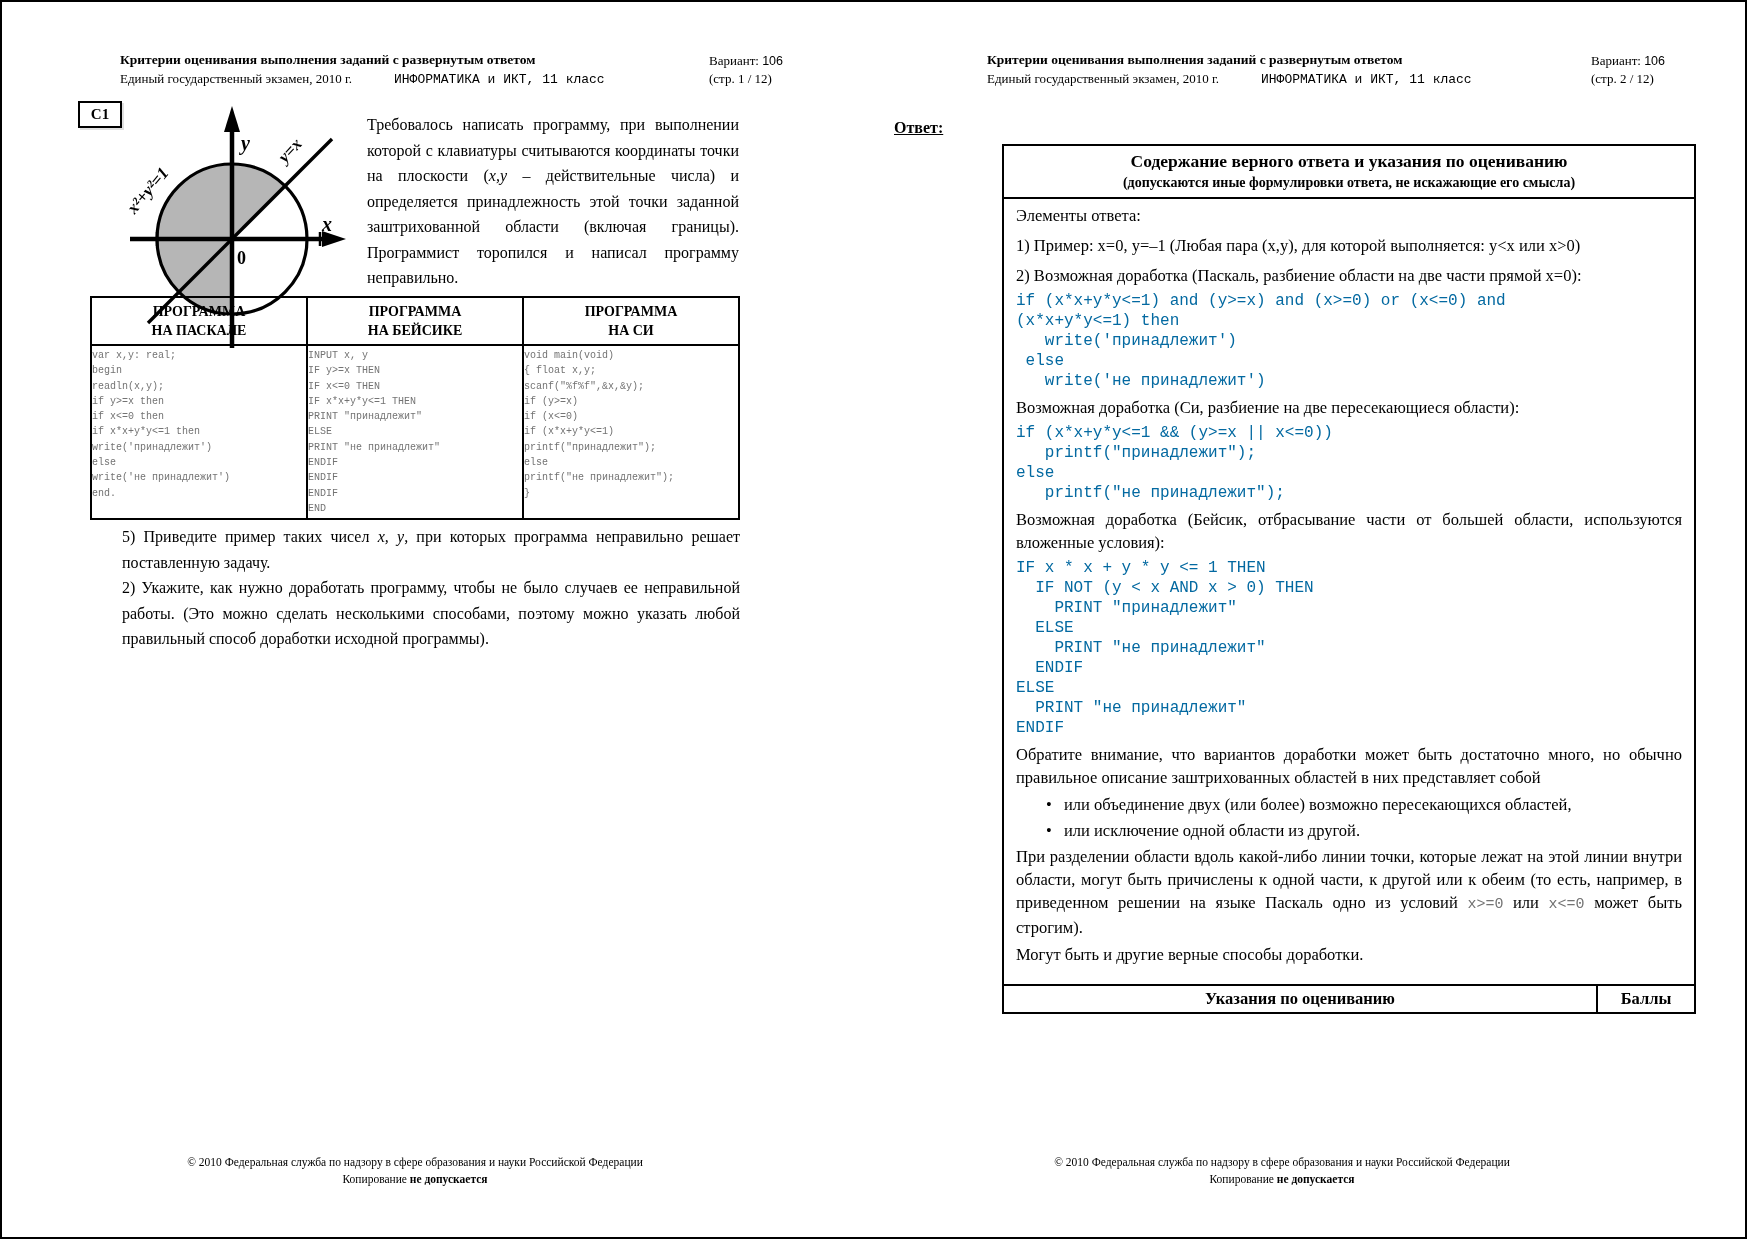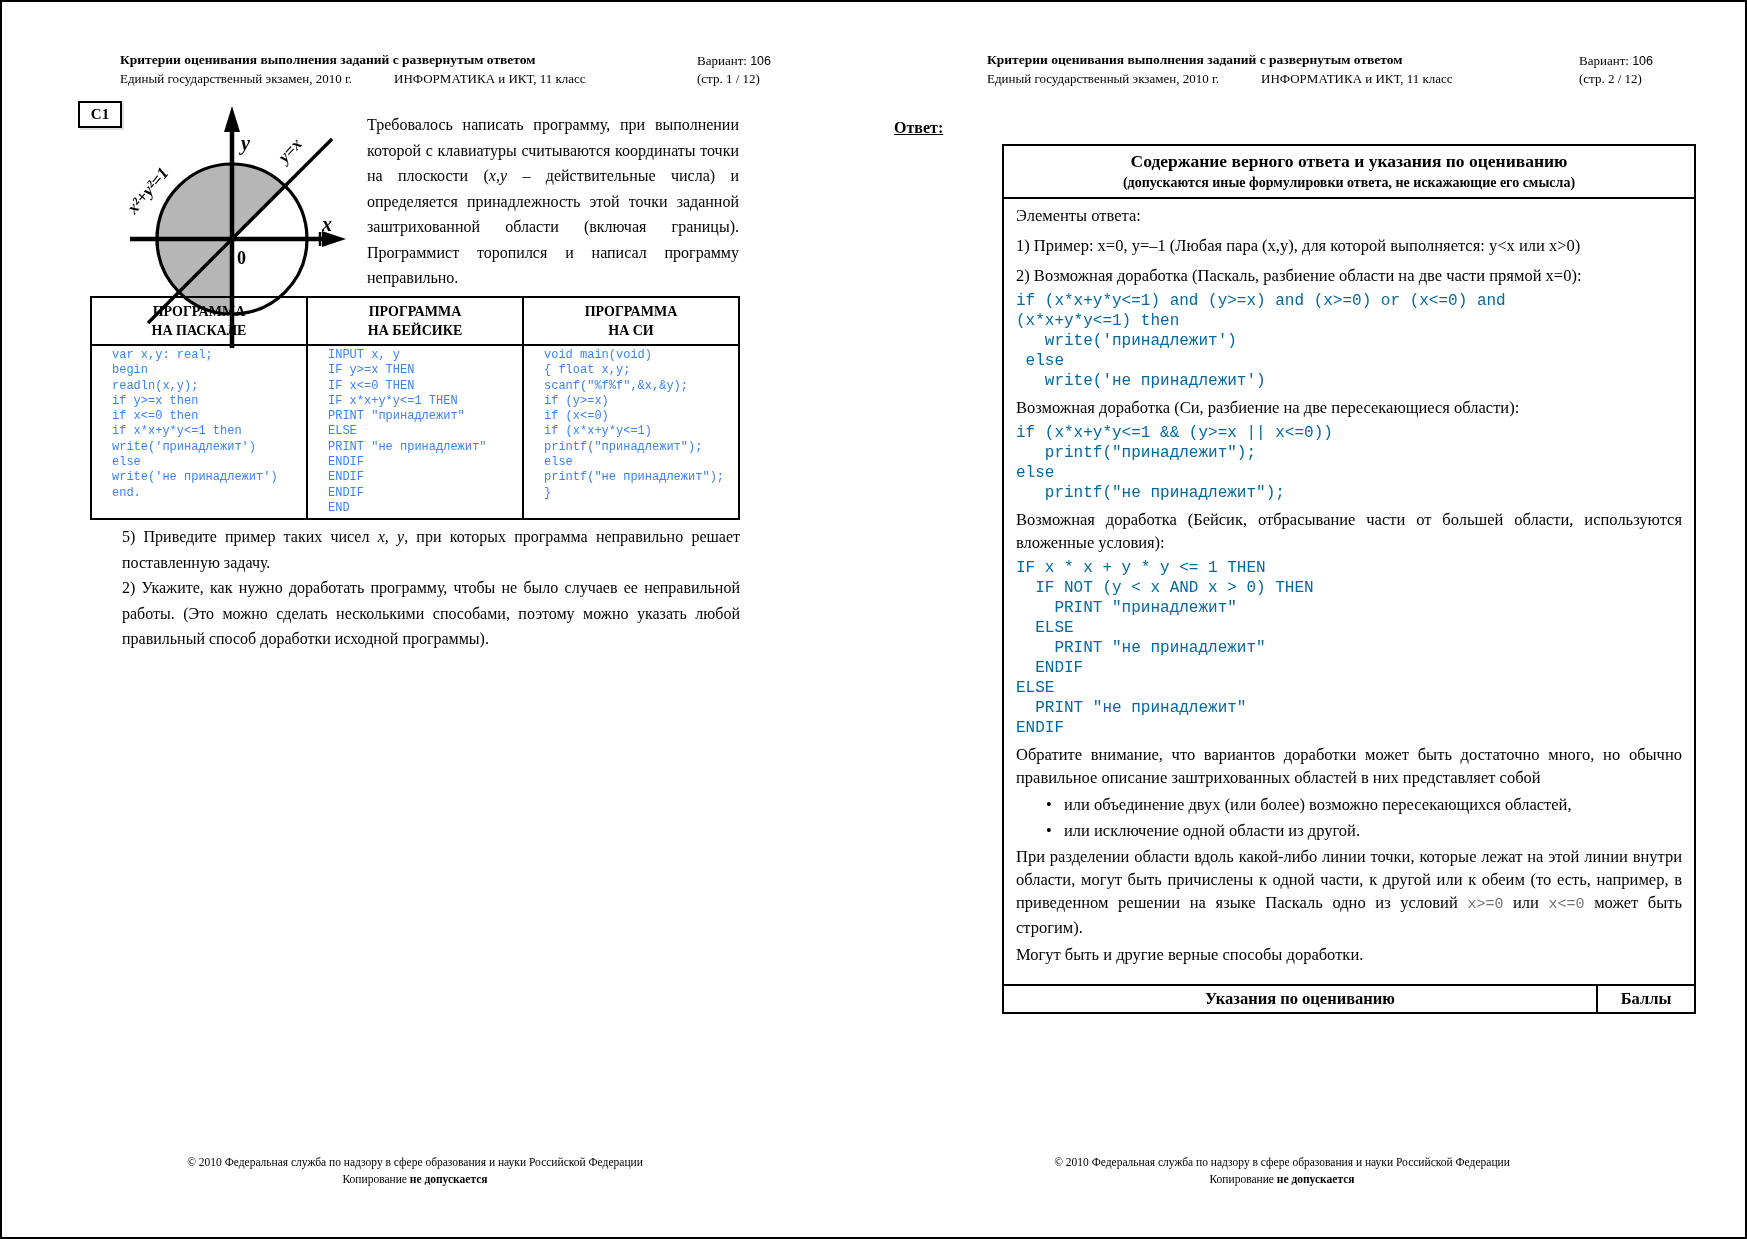--- a/index.html
+++ b/index.html
@@ -5,42 +5,42 @@
   html,body{margin:0;padding:0;background:#e8e8e8;}
   #canvas{
     position:relative;width:1747px;height:1239px;background:#ffffff;
     border:2px solid #000;box-sizing:border-box;overflow:hidden;
     font-family:"Liberation Serif", serif;color:#000;
   }
   .abs{position:absolute;}
   
   .hdr-title{font-weight:bold;font-size:13.5px;line-height:16px;}
   .hdr-sub{font-size:13px;line-height:16px;margin-top:3px;}
-  .hdr-sub .subject{margin-left:42px;}
-  .hdr-right{font-size:13px;line-height:17px;}
+  .hdr-sub .subject{margin-left:42px;font-family:Liberation Mono, monospace;}
+  .hdr-right{font-size:13px;line-height:17px;margin-left:12px;}
   .hdr-right .variant-num{font-family:"Liberation Sans", sans-serif;font-size:12.5px;}
   
   .task-box{
     width:44px;height:27px;border:2px solid #000;box-sizing:border-box;
     font-weight:bold;font-size:15px;text-align:center;line-height:23px;
     box-shadow:2px 2px 0 rgba(0,0,0,0.12);
   }
   
   .problem{width:372px;font-size:16px;line-height:25.5px;text-align:justify;}
   
   table.prog{border-collapse:collapse;table-layout:fixed;width:650px;}
   table.prog th{
     border:2px solid #000;font-size:14px;font-weight:bold;line-height:19px;
     padding:4px 2px;text-align:center;vertical-align:middle;
   }
   table.prog td{
     border:2px solid #000;vertical-align:top;height:168px;
     font-family:"Liberation Mono","DejaVu Sans Mono",monospace;
-    font-size:12px;line-height:15.3px;color:#3b82f6;
-    padding:2px 20px;white-space:pre;overflow:hidden;
+    font-size:10px;line-height:15.3px;color:#737373;
+    padding:2px 0;white-space:pre;overflow:hidden;
   }
   
   .instructions{width:618px;font-size:16px;line-height:25.5px;text-align:justify;}
   .instructions p{margin:0;}
   
   .footer{text-align:center;font-size:11.5px;line-height:17px;}
   
   .answer-label{font-size:16px;font-weight:bold;text-decoration:underline;}
   table.ans{border-collapse:collapse;table-layout:fixed;width:692px;}
   table.ans td{border:2px solid #000;vertical-align:top;}

